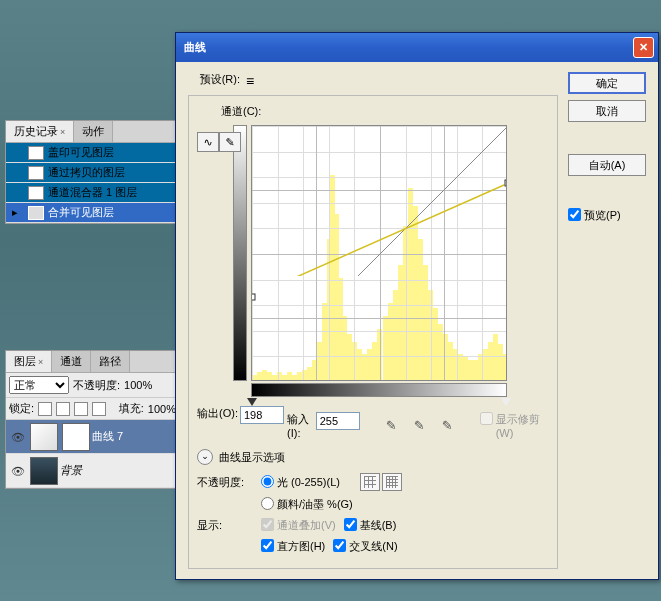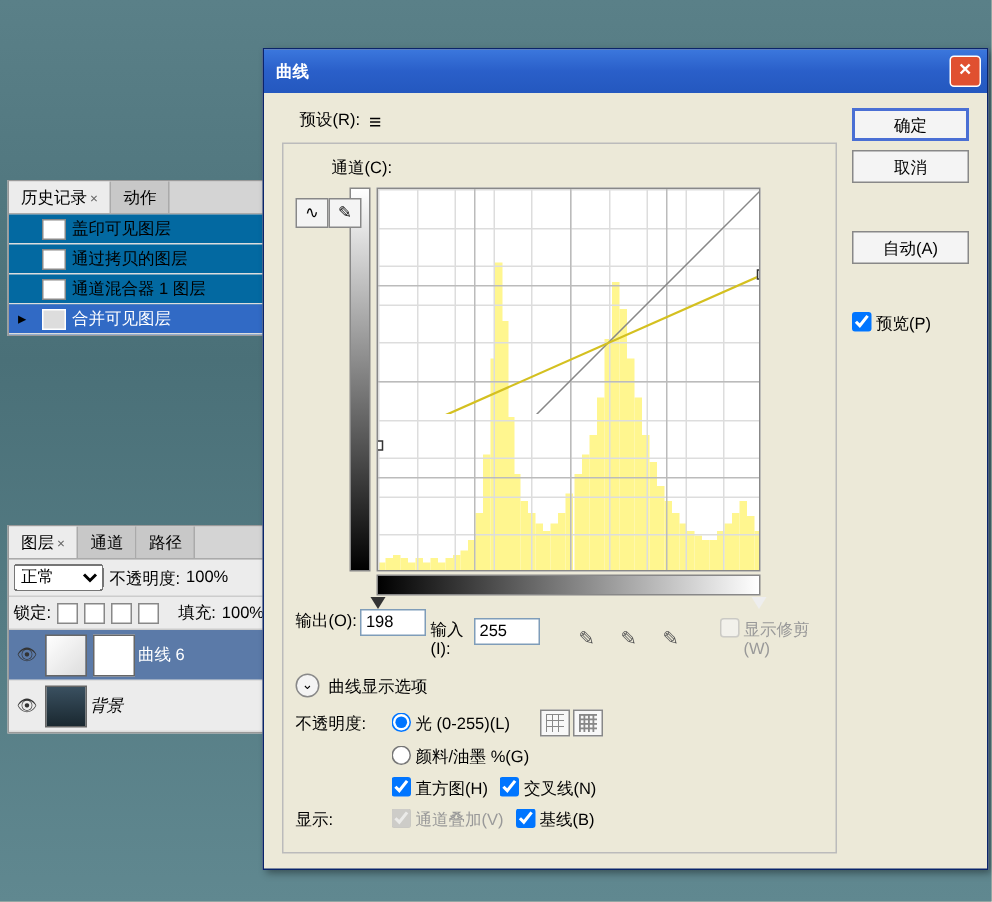--- a/index.html
+++ b/index.html
@@ -153,21 +153,21 @@
     <span class="lock-icon"></span>
     <span class="lock-icon"></span>
     <span class="lock-icon"></span>
     <span style="margin-left:auto">填充:</span>
     <span>100%</span>
   </div>
   <div class="layer-row selected">
     <div class="eye-cell"><span class="eye-icon"></span></div>
     <div class="layer-thumb curves"></div>
     <div class="layer-thumb mask"></div>
-    <span>曲线 6</span>
+    <span>曲线 7</span>
   </div>
   <div class="layer-row">
     <div class="eye-cell"><span class="eye-icon"></span></div>
     <div class="layer-thumb img"></div>
     <span style="font-style:italic">背景</span>
   </div>
 </div>
 
 <div class="dialog">
   <div class="titlebar">
@@ -338,39 +338,39 @@
             </div>
           </div>
           <div class="opt-row">
             <span class="opt-label"></span>
             <label class="radio">
                 <input type="radio" name="amt" style=""> 
                 <span>颜料/油墨 %(G)</span>
               </label>
           </div>
           <div class="opt-row">
+            <span class="opt-label">显示:</span>
+            <label class="check gray">
+                <input type="checkbox" checked="" disabled="" style=""> 
+                <span>通道叠加(V)</span>
+              </label>
+            <label class="check">
+                <input type="checkbox" checked="" style=""> 
+                <span>基线(B)</span>
+              </label>
+          </div>
+          <div class="opt-row">
             <span class="opt-label"></span>
             <label class="check">
                 <input type="checkbox" checked="" style=""> 
                 <span>直方图(H)</span>
               </label>
             <label class="check">
                 <input type="checkbox" checked="" style=""> 
                 <span>交叉线(N)</span>
-              </label>
-          </div>
-          <div class="opt-row">
-            <span class="opt-label">显示:</span>
-            <label class="check gray">
-                <input type="checkbox" checked="" disabled="" style=""> 
-                <span>通道叠加(V)</span>
-              </label>
-            <label class="check">
-                <input type="checkbox" checked="" style=""> 
-                <span>基线(B)</span>
               </label>
           </div>
         </div>
       </div>
     </div>
 
     <div class="dialog-side">
       <button class="btn default">确定</button>
       <button class="btn">取消</button>
       <div class="side-gap"></div>

